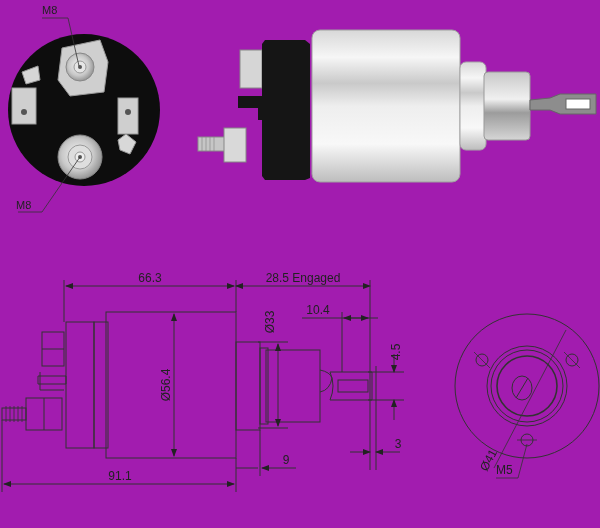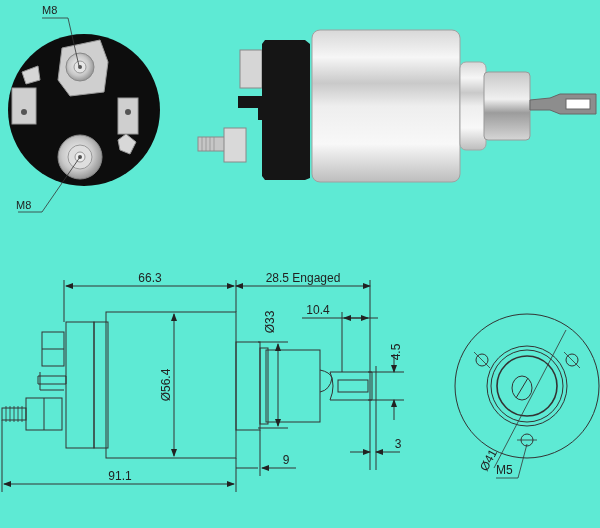--- a/index.html
+++ b/index.html
@@ -1,16 +1,16 @@
 <!DOCTYPE html>
 <html><head>
   <meta charset="utf-8">
   <style>
     html, body { margin: 0; padding: 0; background: #ffffff; }
-    #canvas { position: relative; width: 600px; height: 528px; overflow: hidden; background: #5eead4;
+    #canvas { position: relative; width: 600px; height: 528px; overflow: hidden; background: #a21caf;
       font-family: "Liberation Sans", sans-serif; }
     svg { position: absolute; left: 0; top: 0; }
     .dim { font-family: "Liberation Sans", sans-serif; font-size: 12px; fill: #222; }
     .lbl { font-family: "Liberation Sans", sans-serif; font-size: 11px; fill: #222; }
   </style>
 </head>
 <body>
 
 <div id="canvas">
 <svg width="600" height="528" viewBox="0 0 600 528" xmlns="http://www.w3.org/2000/svg">

